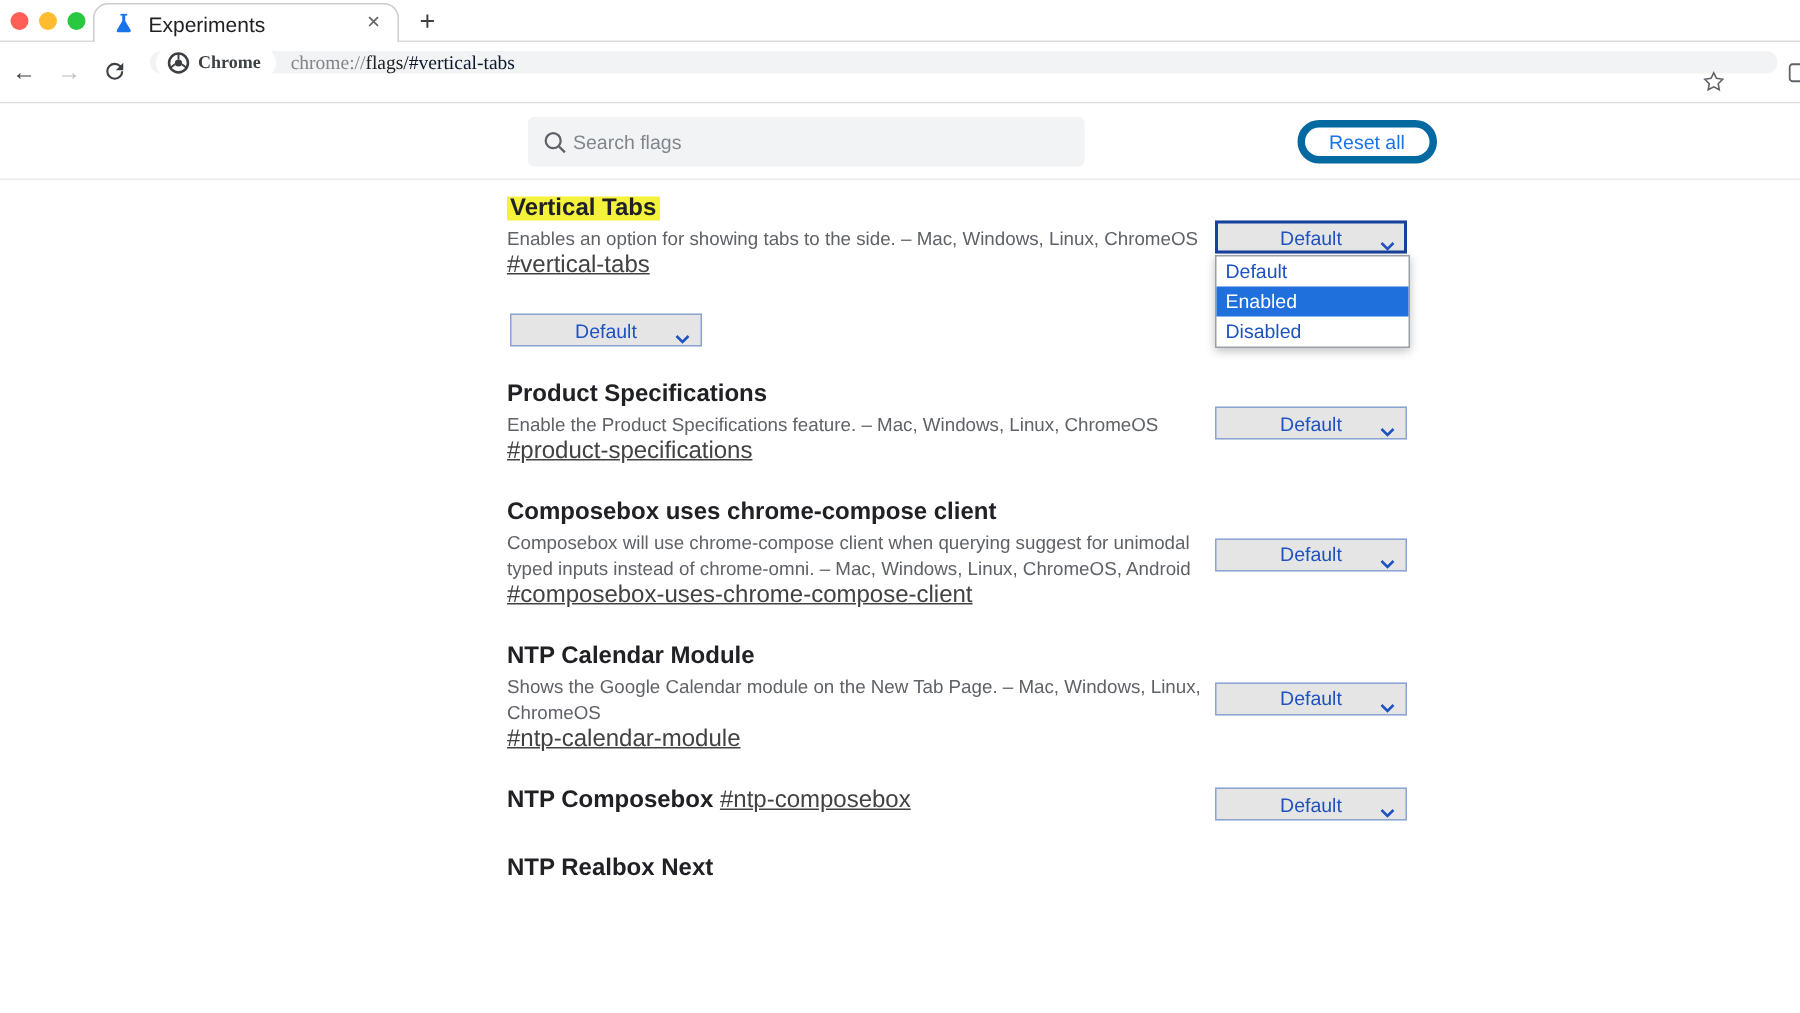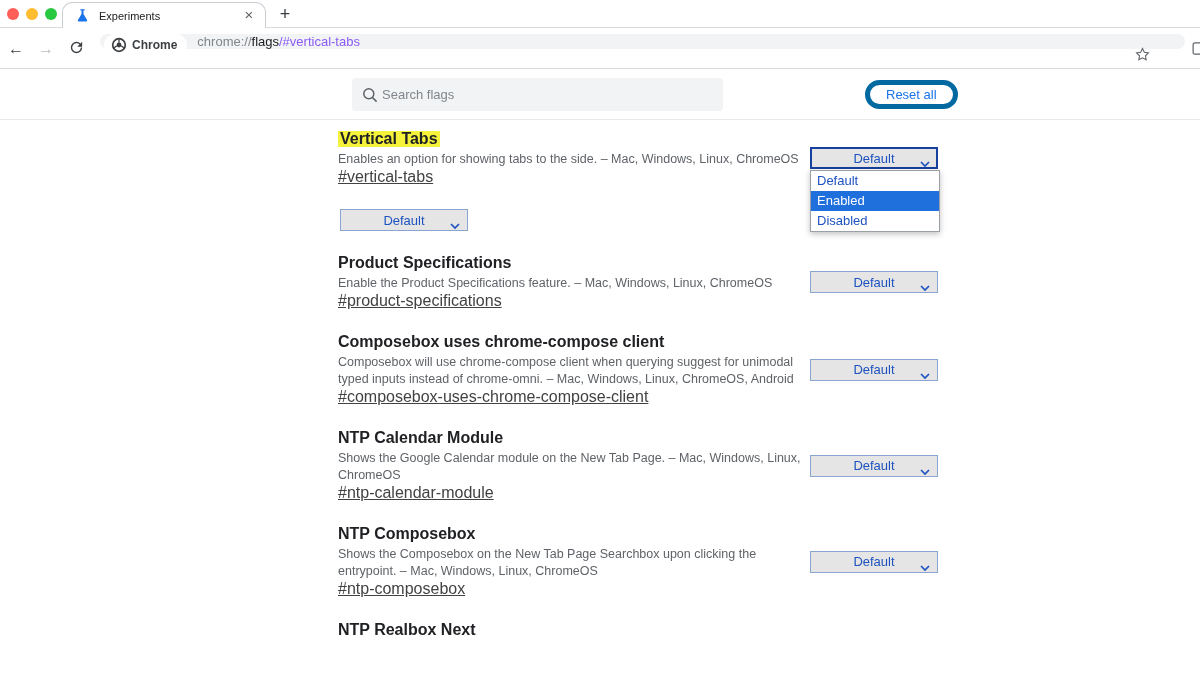--- a/index.html
+++ b/index.html
@@ -12,45 +12,45 @@
   .traffic { position:absolute; top:8px; left:7px; display:flex; gap:7px; z-index:3; }
   .dot { width:12px; height:12px; border-radius:50%; }
   .dot-red { background:#ff5f57; }
   .dot-yellow { background:#febc2e; }
   .dot-green { background:#28c840; }
 
   .tab { position:absolute; left:62px; top:2px; width:204px; height:26px;
          background:#fff; border:1px solid #c9ccd1; border-bottom:none;
          border-radius:10px 10px 0 0; z-index:2; display:flex; align-items:center;
          padding:0 8px 0 12px; }
-  .tab-title { font-size:11px; color:#202124; margin-left:9px; flex:1; }
+  .tab-title { font-size:14px; color:#202124; margin-left:9px; flex:1; }
   .tab-close { font-size:15px; color:#5f6368; line-height:14px; width:16px; height:16px;
                text-align:center; cursor:pointer; }
   .newtab { position:absolute; left:274px; top:4px; width:22px; height:22px;
             font-size:18px; color:#3c4043; text-align:center; line-height:20px;
             cursor:pointer; border-radius:50%; }
 
   
   .toolbar { position:relative; height:41px; background:#fff;
              border-bottom:1px solid #dadce0; }
   .navbtn { position:absolute; top:9px; width:24px; height:24px; text-align:center;
             font-size:16px; line-height:23px; cursor:pointer; }
   .nav-back { left:4px; color:#3c4043; }
   .nav-fwd  { left:34px; color:#b9bdc2; }
   .nav-refresh { left:64px; top:11px; }
   .omnibox { position:absolute; left:100px; right:15px; top:6px; height:15px;
-             background:#f1f3f4; border-radius:14px; display:flex; align-items:flex-start;
-             cursor:text; }
+             background:#f1f3f4; border-radius:14px; display:flex; align-items:center;
+             cursor:text;font-family:Liberation Serif, serif; }
   .chip { margin-left:4px; background:#fff; border-radius:11px; height:22px;
           padding:0 10px 0 7px; display:flex; align-items:center; gap:5px; }
   .chip-label { font-size:12px; font-weight:700; color:#3c4043; }
   .url { margin-left:10px; font-size:13px; white-space:nowrap; }
   .url-scheme { color:#80868b; }
   .url-host { color:#202124; }
-  .url-rest { color:#8b5cf6; }
+  .url-rest { color:#0f172a; }
   .star { position:absolute; right:34px; top:12px; cursor:pointer; }
   .sidepanel { position:absolute; left:1191px; top:12px; cursor:pointer; }
 
   
   .flags-header { position:relative; height:51px; background:#fff;
                   border-bottom:1px solid #e8eaed; }
   .searchbox { position:absolute; left:352px; top:9px; width:371px; height:33px;
                background:#f1f3f4; border-radius:4px; display:flex; align-items:center;
                padding-left:10px; gap:4px; }
   .searchbox input { border:none; outline:none; background:transparent; flex:1;
@@ -239,21 +239,20 @@
             <path d="M1 1l4 4 4-4" stroke="#1d52c0" stroke-width="1.7" fill="none"></path>
           </svg>
         </span>
       </div>
     </div>
   </div>
 
   <div class="flag-row">
     <div class="flag-text">
       <span class="flag-name">NTP Composebox</span>
-      <div class="flag-desc">Shows the Composebox on the New Tab Page Searchbox upon clicking the entrypoint. – Mac, Windows, Linux, ChromeOS</div>
       <a class="flag-link">#ntp-composebox</a>
     </div>
     <div class="select-col">
       <div class="select">
         <span>Default</span>
         <span class="chev">
           <svg width="10" height="7" viewBox="0 0 10 7">
             <path d="M1 1l4 4 4-4" stroke="#1d52c0" stroke-width="1.7" fill="none"></path>
           </svg>
         </span>

